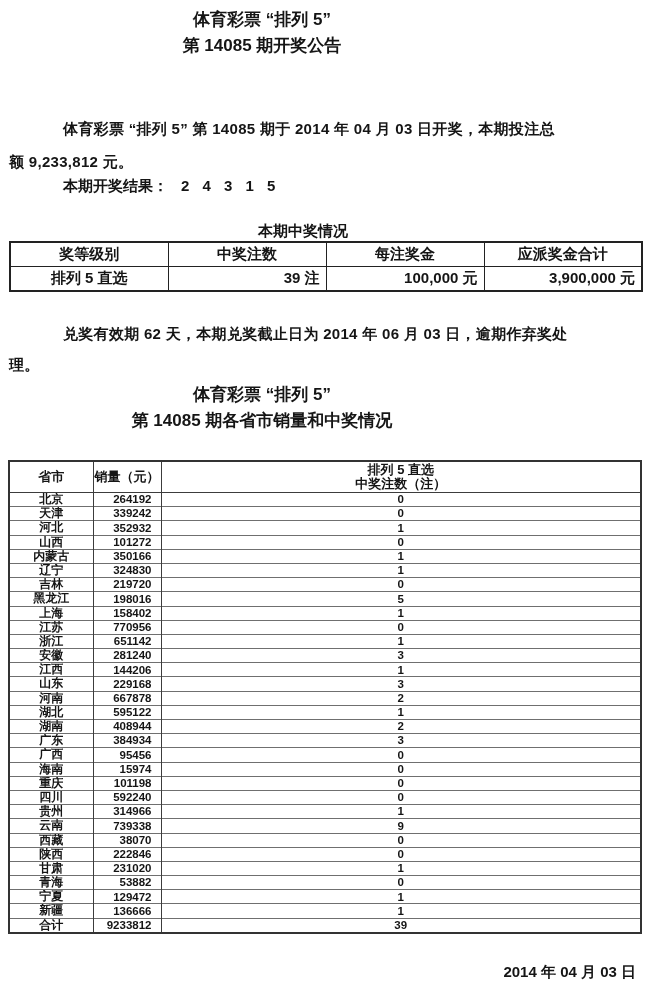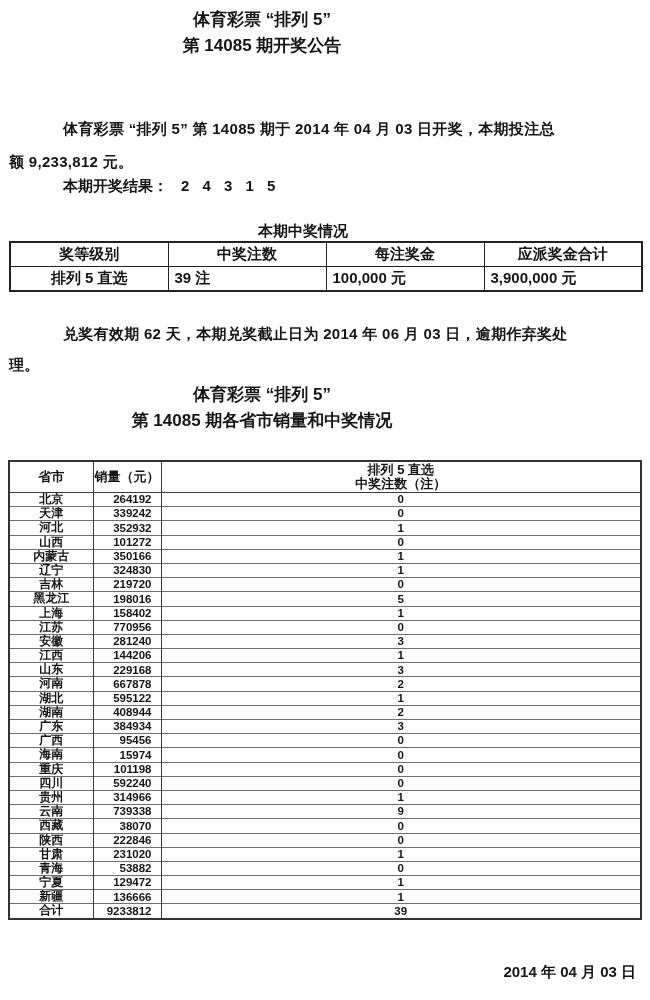--- a/index.html
+++ b/index.html
@@ -25,21 +25,21 @@
   #result .nums{letter-spacing:4.5px;margin-left:13px;}
 
   
   #t1-title{top:222px;left:0;width:606px;text-align:center;font-size:15px;}
   table{border-collapse:collapse;table-layout:fixed;}
   #prize-table{top:241px;left:9px;width:634px;height:47px;font-size:15px;}
   #prize-table td{border:1px solid #222;padding:0 6px;height:23px;overflow:hidden;white-space:nowrap;}
   #prize-table{border:2px solid #222;}
   #prize-table .hd{text-align:center;}
   #prize-table .lvl{text-align:center;}
-  #prize-table .num{}
+  #prize-table .num{text-align:right;}
 
   
   #notice{top:318px;left:9px;width:636px;font-size:15px;line-height:31px;letter-spacing:0.3px;}
   #notice .line1{padding-left:54px;}
 
   
   #sales-table{top:460px;left:8px;width:634px;height:441px;border:2px solid #333;}
   #sales-table td{border-left:1px solid #3c3c3c;border-top:1px solid #6f6f6f;
                   padding:0;overflow:hidden;white-space:nowrap;line-height:1.1;}
   #sales-table td:first-child{border-left:none;}
@@ -179,20 +179,25 @@
         <td class="sales">158402</td>
         <td class="cnt">1</td>
       </tr>
 
       <tr>
         <td class="prov">江苏</td>
         <td class="sales">770956</td>
         <td class="cnt">0</td>
       </tr>
 
+      <tr>
+        <td class="prov">浙江</td>
+        <td class="sales">651142</td>
+        <td class="cnt">1</td>
+      </tr>
 
       <tr>
         <td class="prov">安徽</td>
         <td class="sales">281240</td>
         <td class="cnt">3</td>
       </tr>
 
 
       <tr>
         <td class="prov">江西</td>

